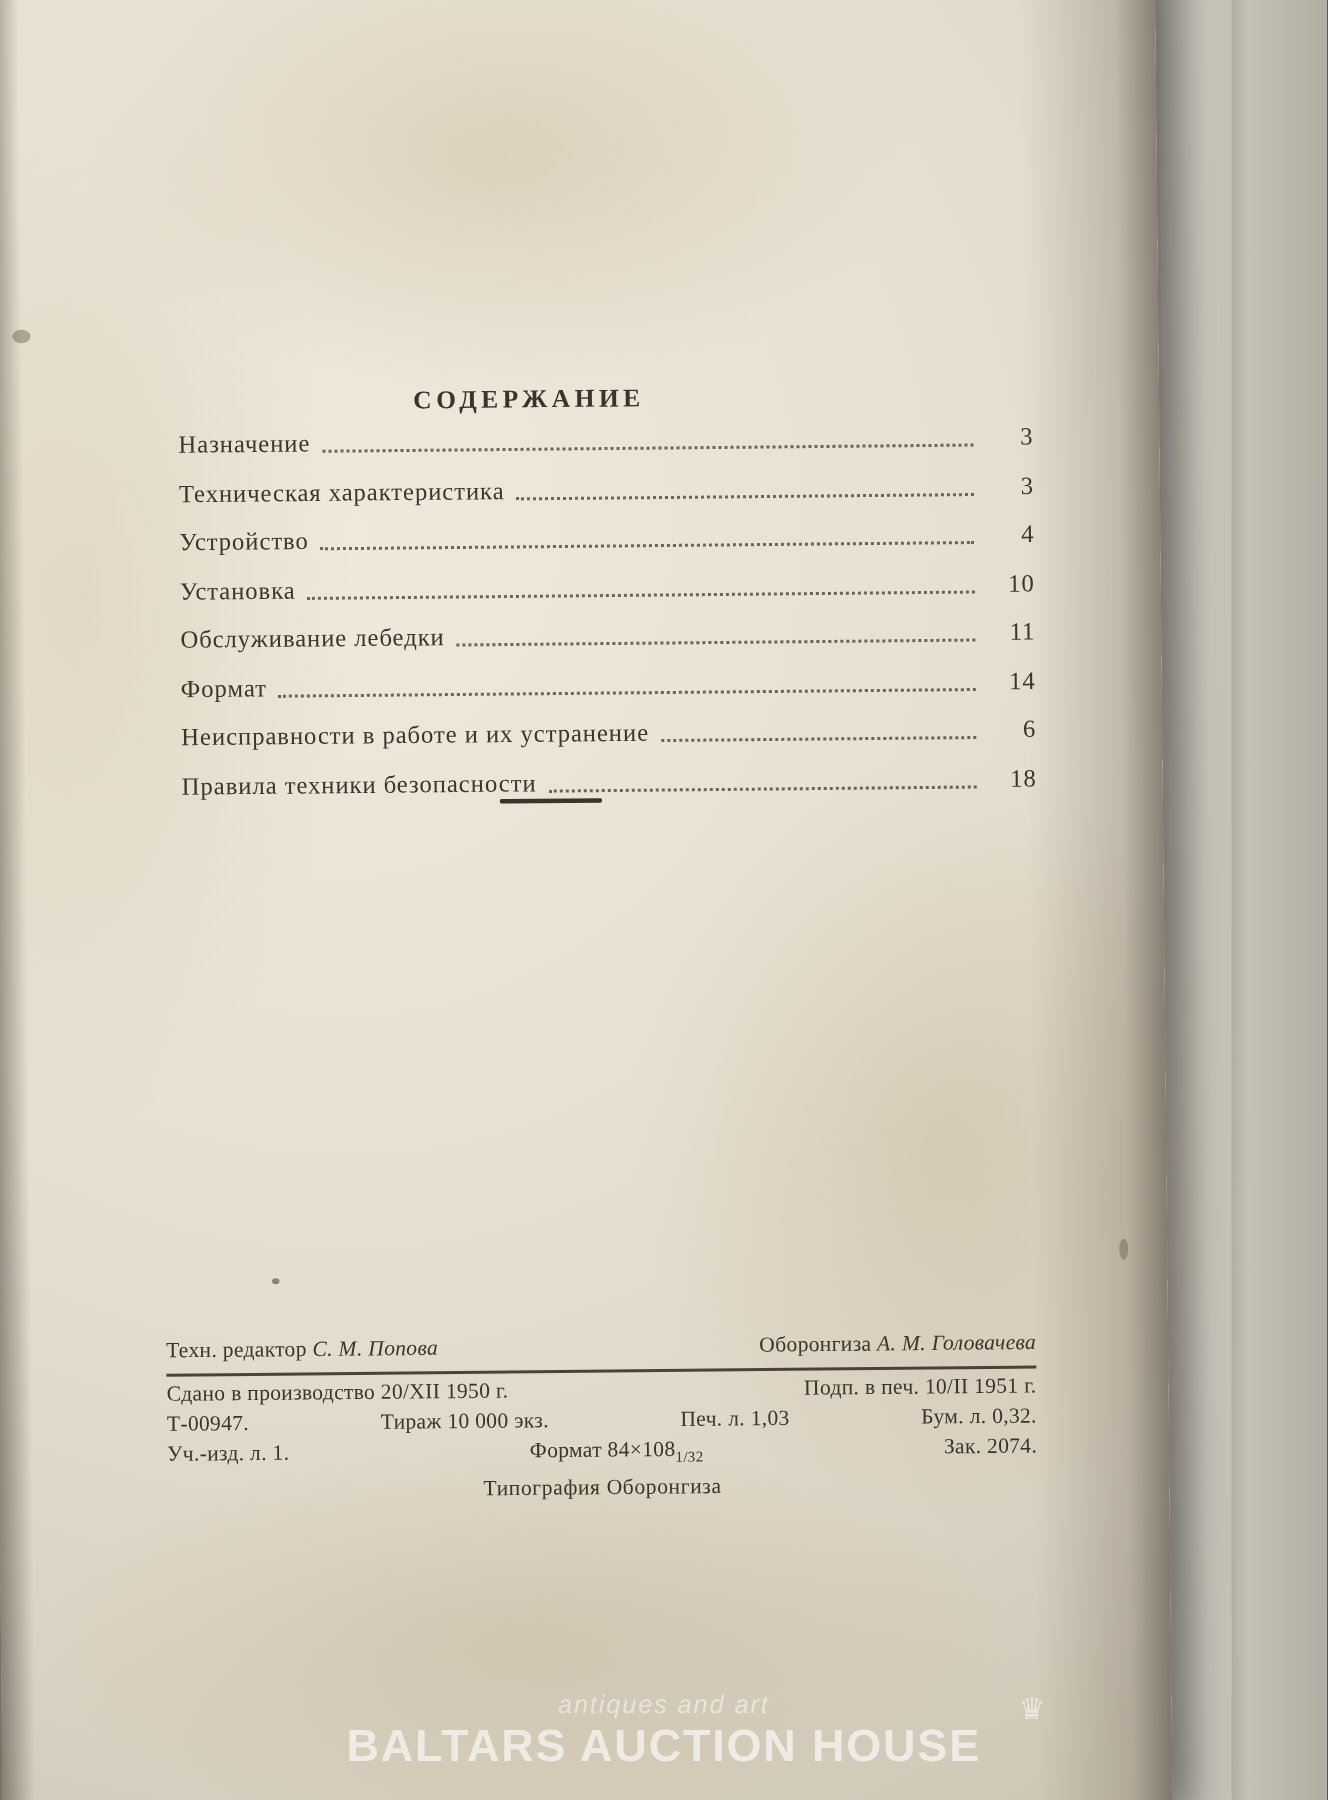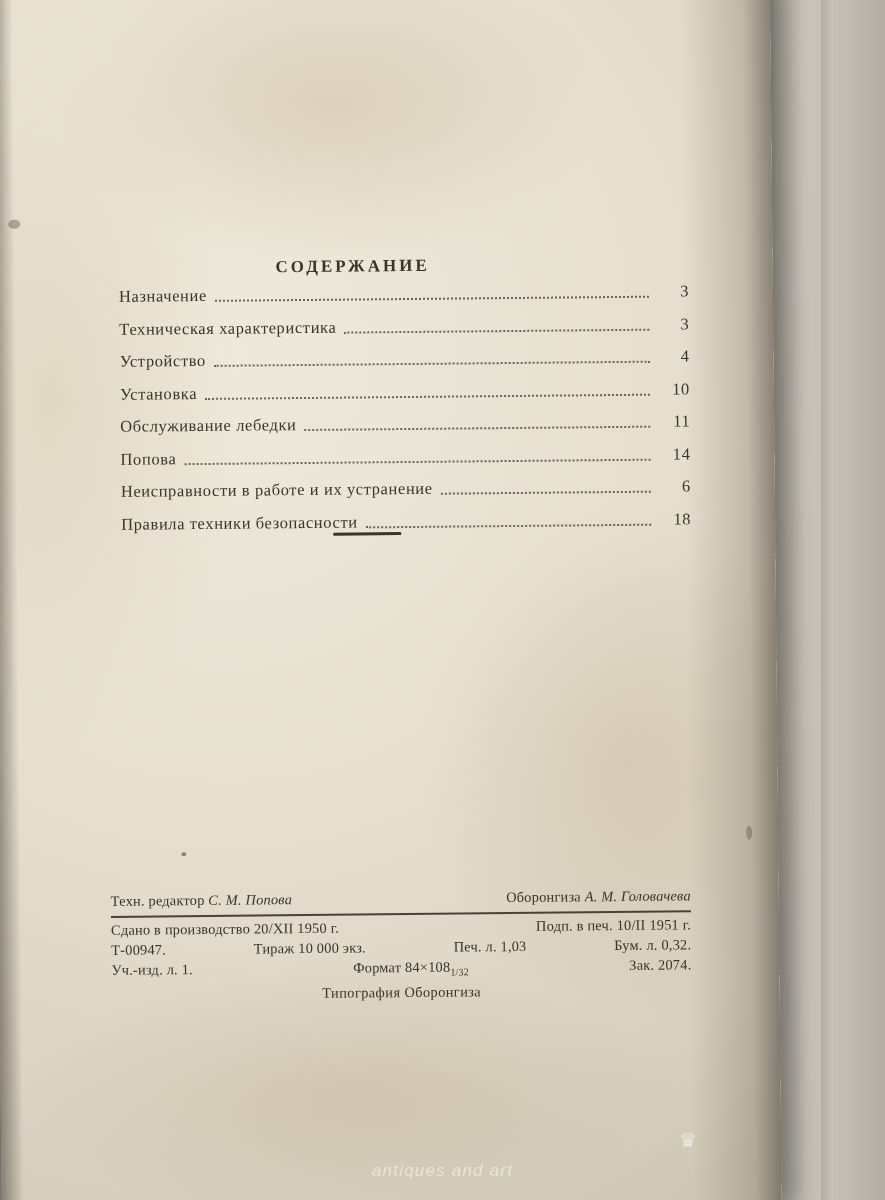--- a/index.html
+++ b/index.html
@@ -277,21 +277,21 @@
           <span class="toc-page">10</span>
         </div>
 
         <div class="toc-row">
           <span class="toc-label">Обслуживание лебедки</span>
           <span class="toc-dots"></span>
           <span class="toc-page">11</span>
         </div>
 
         <div class="toc-row">
-          <span class="toc-label">Попова</span>
+          <span class="toc-label">Формат</span>
           <span class="toc-dots"></span>
           <span class="toc-page">14</span>
         </div>
 
         <div class="toc-row">
           <span class="toc-label">Неисправности в работе и их устранение</span>
           <span class="toc-dots"></span>
           <span class="toc-page">6</span>
         </div>
 
@@ -342,16 +342,17 @@
 
         <div class="cl-tip">Типография Оборонгиза</div>
 
       </div>
 
     </div>
   </div>
 
   <div class="watermark">
     <div class="wm-top">antiques and art</div>
+    <div class="wm-main">BALTARS AUCTION HOUSE</div>
   </div>
   <div class="wm-crown">♛</div>
 
 </div>
 
 </body></html>

